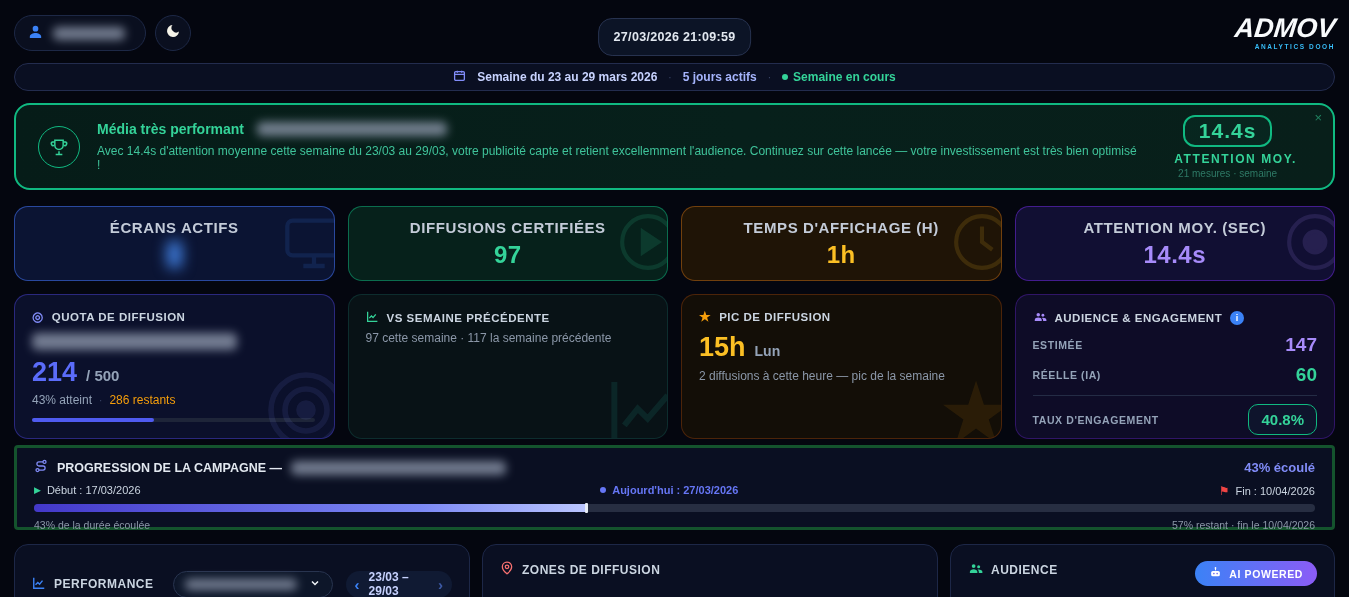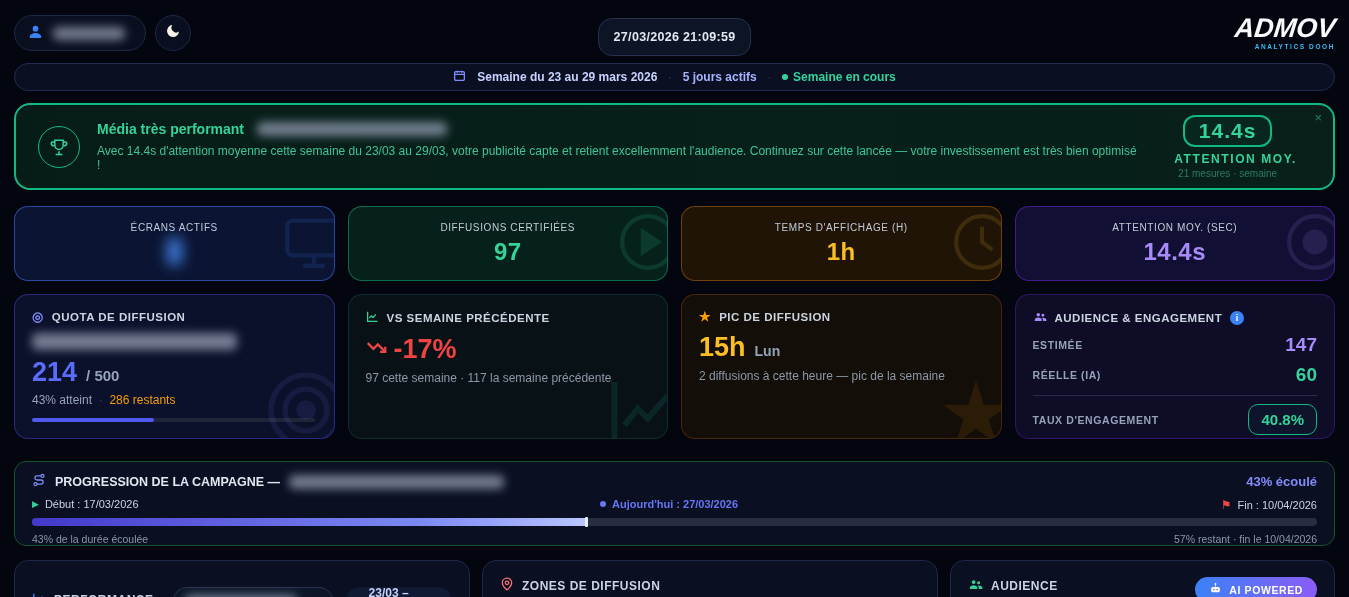--- a/index.html
+++ b/index.html
@@ -52,21 +52,21 @@
   .alert-value { display:inline-block; border:2px solid #10b981; border-radius:12px; padding:2px 14px;
     color:#34d399; font-size:21px; font-weight:bold; letter-spacing:1px; background:rgba(16,185,129,.05); }
   .alert-value-label { margin-top:5px; color:#34d399; font-size:12px; font-weight:bold; letter-spacing:1.6px;margin-left:16px; }
   .alert-value-sub { color:#2e7a66; font-size:10px; margin-top:2px; }
   .alert-close { position:absolute; top:5px; right:11px; color:#34d399; opacity:.55; font-size:13px; cursor:pointer; }
 
   
   .stats-row { display:flex; gap:13px; margin-top:16px; }
   .stat-card { flex:1; height:75px; border-radius:14px; border:1px solid; position:relative; overflow:hidden;
     display:flex; flex-direction:column; align-items:center; justify-content:center; gap:5px; }
-  .stat-label { font-size:10px; letter-spacing:.6px; color:#c3cbd8; font-weight:normal; }
+  .stat-label { font-size:15px; letter-spacing:.6px; color:#c3cbd8; font-weight:bold; }
   .stat-value { font-size:24px; font-weight:bold; letter-spacing:.5px; }
   .stat-blue   { background:#0b1433; border-color:rgba(59,100,216,.65); }
   .stat-green  { background:#06211b; border-color:rgba(16,185,129,.5); }
   .stat-green  .stat-value { color:#34d399; }
   .stat-amber  { background:#1f1406; border-color:rgba(180,100,20,.55); }
   .stat-amber  .stat-value { color:#fbbf24; }
   .stat-purple { background:#110f33; border-color:rgba(109,40,217,.55); }
   .stat-purple .stat-value { color:#a78bfa; }
   .stat-blur { width:15px; height:27px; background:#3f7ddd; border-radius:4px; filter:blur(7px); }
   .stat-bg-icon { position:absolute; right:-12px; top:50%; transform:translateY(-50%); opacity:.14; }
@@ -107,21 +107,21 @@
   .aud-val-green  { font-size:19px; font-weight:bold; color:#34d399; }
   .aud-divider { border-top:1px solid #242c45; margin:9px 0 7px; }
   .eng-pill { border:1.5px solid #10b981; border-radius:10px; padding:6px 12px; color:#34d399;
     font-weight:bold; font-size:15px; background:rgba(16,185,129,.05); }
   .bar-green { margin-top:9px; height:5px; border-radius:3px; background:#1e2539; }
   .bar-fill-green { height:100%; border-radius:3px; background:linear-gradient(90deg,#10b981,#34d399); }
   .info-icon { width:14px; height:14px; border-radius:50%; background:#3b82f6; color:#fff; font-size:9px;
     font-weight:bold; display:inline-flex; align-items:center; justify-content:center; cursor:pointer; }
 
   
-  .prog { margin-top:22px; height:85px; border-radius:12px; background:#0a0f22; border:1px solid #14532d;
+  .prog { margin-top:6px; height:85px; border-radius:4px; background:#0a0f22; border:3px solid #14532d;
     padding:11px 17px 8px; }
   .prog-header { display:flex; justify-content:space-between; align-items:center; }
   .prog-title { display:flex; align-items:center; gap:9px; font-size:12.5px; font-weight:bold; color:#e2e8f0; }
   .prog-redacted { width:215px; height:14px; }
   .prog-pct { color:#818cf8; font-weight:bold; font-size:13px; }
   .prog-dates { position:relative; margin-top:8px; height:13px; font-size:11px; }
   .prog-start { position:absolute; left:0; color:#cbd5e1; display:flex; gap:6px; align-items:center; }
   .tri-green { color:#34d399; font-size:9px; }
   .prog-today { position:absolute; left:44.2%; color:#6676f5; font-weight:bold; display:flex; gap:6px; align-items:center; }
   .dot-blue { width:6px; height:6px; border-radius:50%; background:#6676f5; }
@@ -298,29 +298,20 @@
     <div class="info-card info-vs">
       <div class="info-header">
         <span>
           <svg width="13" height="13" viewBox="0 0 24 24" fill="none" stroke="#34d399" stroke-width="2.4">
               <path d="M3 3v18h18"></path>
               <path d="M6 15l4-4 3 3 5-6"></path>
             </svg>
         </span>
         <span>VS SEMAINE PRÉCÉDENTE</span>
       </div>
-      <div class="vs-delta-row">
-        <span>
-          <svg width="21" height="21" viewBox="0 0 24 24" fill="none" stroke="#ef4444" stroke-width="2.6">
-              <polyline points="22 17 13.5 8.5 8.5 13.5 2 7"></polyline>
-              <polyline points="16 17 22 17 22 11"></polyline>
-            </svg>
-        </span>
-        <span class="vs-delta">-17%</span>
-      </div>
       <div class="card-detail">97 cette semaine · 117 la semaine précédente</div>
       <span class="bg-icon-br">
         <svg width="80" height="80" viewBox="0 0 24 24" fill="none" stroke="#2dd4bf" stroke-width="1.8">
             <path d="M4 3v18"></path>
             <path d="M7 16l4-5 3 3 6-7"></path>
           </svg>
       </span>
     </div>
 
     <div class="info-card info-peak">

